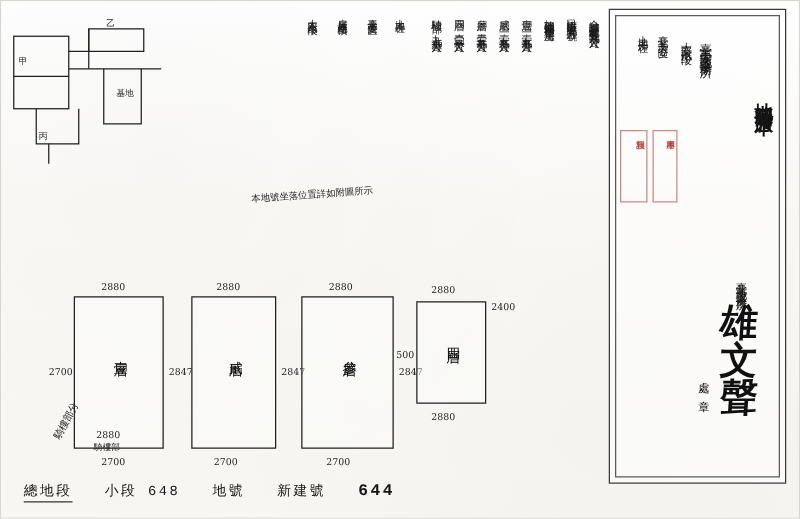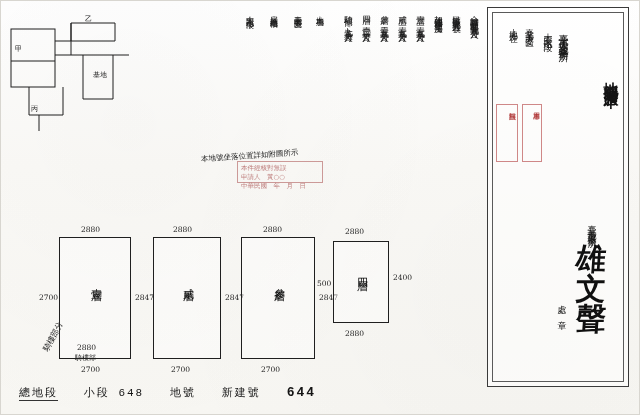--- a/index.html
+++ b/index.html
@@ -339,25 +339,20 @@
     <div id="brush">
       <div class="ch">雄</div>
       <div class="ch">文</div>
       <div class="ch">聲</div>
     </div>
 
     <div id="cert-seal">處　章</div>
   </div>
 
   <div id="diag-note">本地號坐落位置詳如附圖所示</div>
-  <div id="mid-stamp">
-    <div>本件經核對無誤</div>
-    <div>申請人　黃○○</div>
-    <div>中華民國　年　月　日</div>
-  </div>
 
   <div id="plans">
 
     <div class="plan" style="left:14px; top:18px; width:72px; height:122px; border-radius:0;">
       <div class="label">壹層</div>
     </div>
     <div class="dim" style="left:36px; top:6px;">2880</div>
     <div class="dim" style="left:-6px; top:74px;">2700</div>
     <div class="dim" style="left:90px; top:74px;">2847</div>
     <div class="dim" style="left:36px; top:146px;">2700</div>
@@ -375,21 +370,21 @@
       <div class="label">參層</div>
     </div>
     <div class="dim" style="left:218px; top:6px;">2880</div>
     <div class="dim" style="left:274px; top:74px;">2847</div>
     <div class="dim" style="left:216px; top:146px;">2700</div>
 
     <div class="plan" style="left:288px; top:22px; width:56px; height:82px;">
       <div class="label">四層</div>
     </div>
     <div class="dim" style="left:300px; top:8px;">2880</div>
-    <div class="dim" style="left:348px; top:22px;margin-top:32px;">2400</div>
+    <div class="dim" style="left:348px; top:22px;">2400</div>
     <div class="dim" style="left:272px; top:60px;">500</div>
     <div class="dim" style="left:300px; top:110px;">2880</div>
   </div>
 
   <div id="corner-mark">騎樓部分</div>
 
   <div id="bottom-note">
     <span class="u">總地段</span>
     &nbsp;
     <span>小段 648</span>

